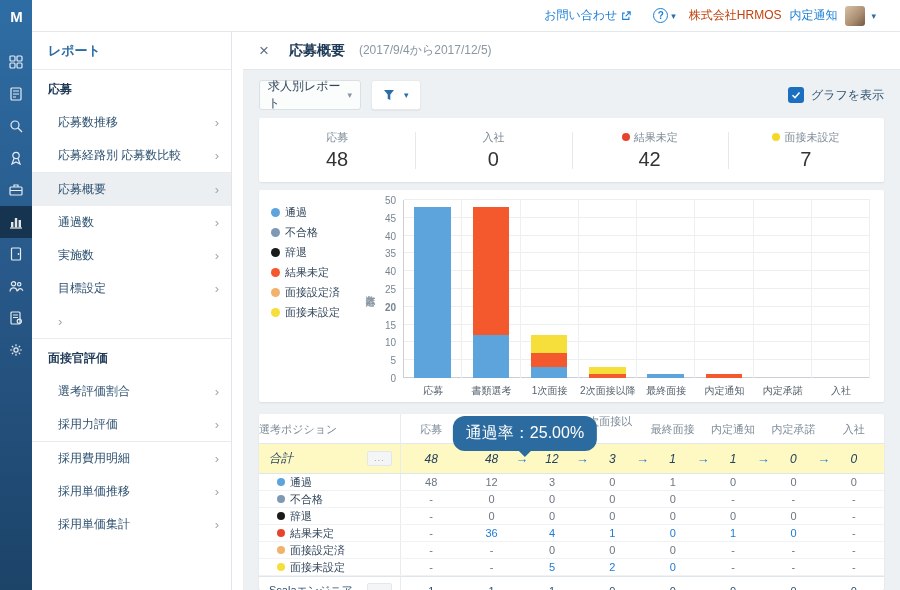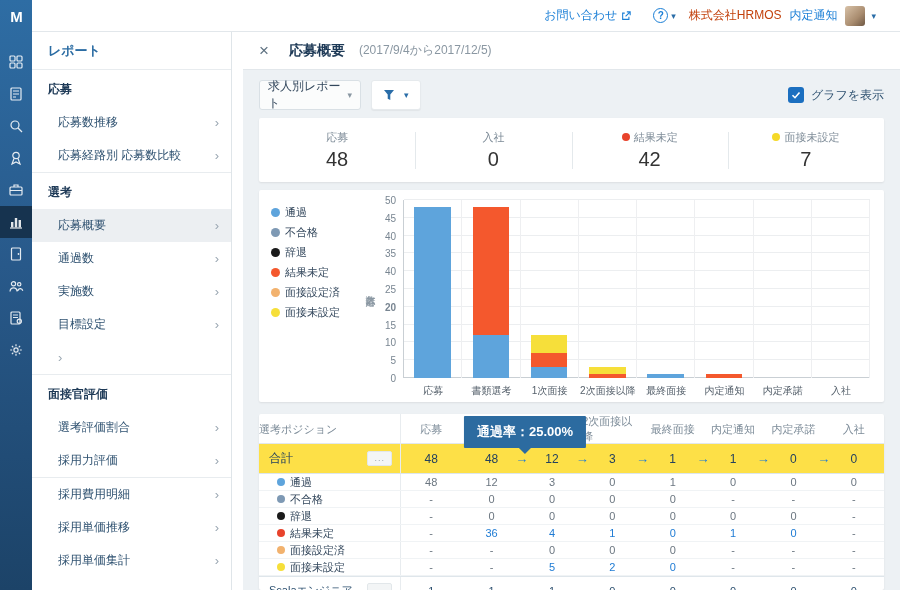--- a/index.html
+++ b/index.html
@@ -97,32 +97,32 @@
   .xlabels { height:20px; flex-shrink:0; display:flex; padding-left:27px; }
   .xlabel { flex:1; text-align:center; font-size:10px; color:#55606B; padding-top:6px; }
 
   
   .table-card { flex:1; min-height:0; position:relative; overflow:hidden; }
   .t-row { display:grid; grid-template-columns:142px repeat(8,1fr); align-items:stretch; }
   .t-cell { display:flex; align-items:center; justify-content:center; position:relative; }
   .t-first { justify-content:flex-start; border-right:1px solid #E8ECEF; }
   .t-header { height:30px; font-size:11px; color:#7D8C99; border-bottom:1px solid #E2E8ED; }
   .t-header .t-first { }
-  .t-total { height:30px; background:#fde047; font-size:12px; color:#24415E; border-bottom:1px solid #DDE6EC; }
+  .t-total { height:30px; background:#fef9c3; font-size:12px; color:#24415E; border-bottom:1px solid #DDE6EC;font-style:italic; }
   .t-sub { height:17px; font-size:11px; color:#6B7680; border-bottom:1px solid #F0F3F5; }
   .t-pos-row { height:28px; font-size:11px; color:#2E5170; border-top:1px solid #DFE6EB; }
   .row-label { display:flex; align-items:center; justify-content:space-between; width:100%; padding:0 8px 0 10px; }
   .dot-label { display:flex; align-items:center; gap:5px; padding-left:18px; font-size:11px; color:#33475C; }
   .t-dot { width:8px; height:8px; border-radius:50%; flex-shrink:0; }
   .menu-btn { font-size:9px; color:#9AA6AF; background:#F3F5F6; border:1px solid #E2E7EA;
     border-radius:2px; padding:0 6px; line-height:13px; letter-spacing:1px; cursor:pointer; }
   .flow-arrow { position:absolute; left:0; transform:translateX(-50%); color:#1E7BD4; font-weight:bold; font-size:13px; }
   .val-link { color:#1E7BD4; cursor:pointer; }
   .tooltip { position:absolute; top:2px; left:266px; transform:translateX(-50%); background:#2C6BA0;
-    color:#fff; font-size:13px; font-weight:bold; padding:7px 13px; border-radius:1px; z-index:5; white-space:nowrap; }
+    color:#fff; font-size:16px; font-weight:normal; padding:7px 13px; border-radius:12px; z-index:5; white-space:nowrap; }
   .tooltip::after { content:""; position:absolute; left:50%; top:100%; transform:translateX(-50%);
     border:6px solid transparent; border-top-color:#2C6BA0; }
 </style>
 </head>
 <body>
 
 <div class="app">
 
   <div class="rail">
     <div class="rail-logo">M</div>
@@ -225,21 +225,20 @@
               <div class="side-item">
                 <span>応募数推移</span>
                 <span class="chev">›</span>
               </div>
               <div class="side-item">
                 <span>応募経路別 応募数比較</span>
                 <span class="chev">›</span>
               </div>
             </div>
             <div class="section">
-              <div class="section-header">選考</div>
               <div class="side-item selected">
                 <span>応募概要</span>
                 <span class="chev">›</span>
               </div>
               <div class="side-item">
                 <span>通過数</span>
                 <span class="chev">›</span>
               </div>
               <div class="side-item">
                 <span>実施数</span>

